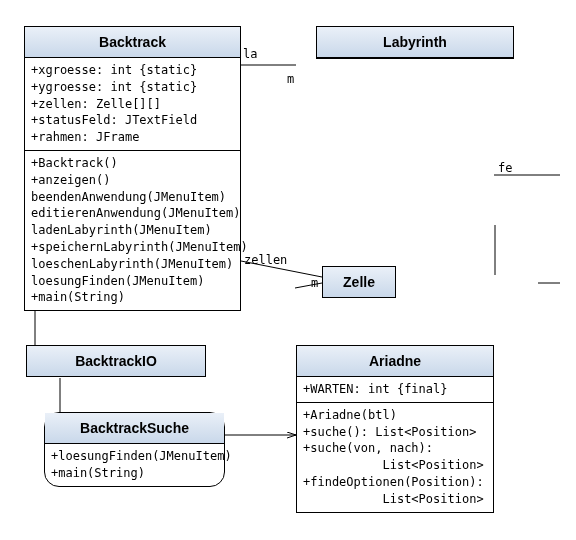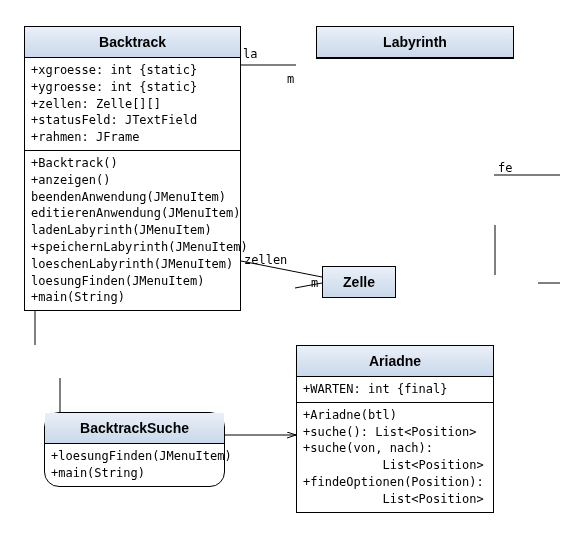--- a/index.html
+++ b/index.html
@@ -110,20 +110,23 @@
 
   <div class="uml-class" style="left:296px; top:26px; width:198px;margin-left:20px;">
     <div class="uml-title">Labyrinth</div>
   </div>
 
   <div class="small-class" style="left:322px; top:266px; width:74px;">
     <span>Zelle</span>
   </div>
 
 
+  <div class="small-class" style="left:26px; top:345px; width:180px;">
+    <span>BacktrackIO</span>
+  </div>
 
   <div class="uml-class" style="left:44px; top:412px; width:181px;border-radius:15px;">
     <div class="uml-title">BacktrackSuche</div>
     <div class="uml-section">+loesungFinden(JMenuItem)
 +main(String)</div>
   </div>
 
   <div class="uml-class" style="left:296px; top:345px; width:198px;">
     <div class="uml-title">Ariadne</div>
     <div class="uml-section">+WARTEN: int {final}</div>

